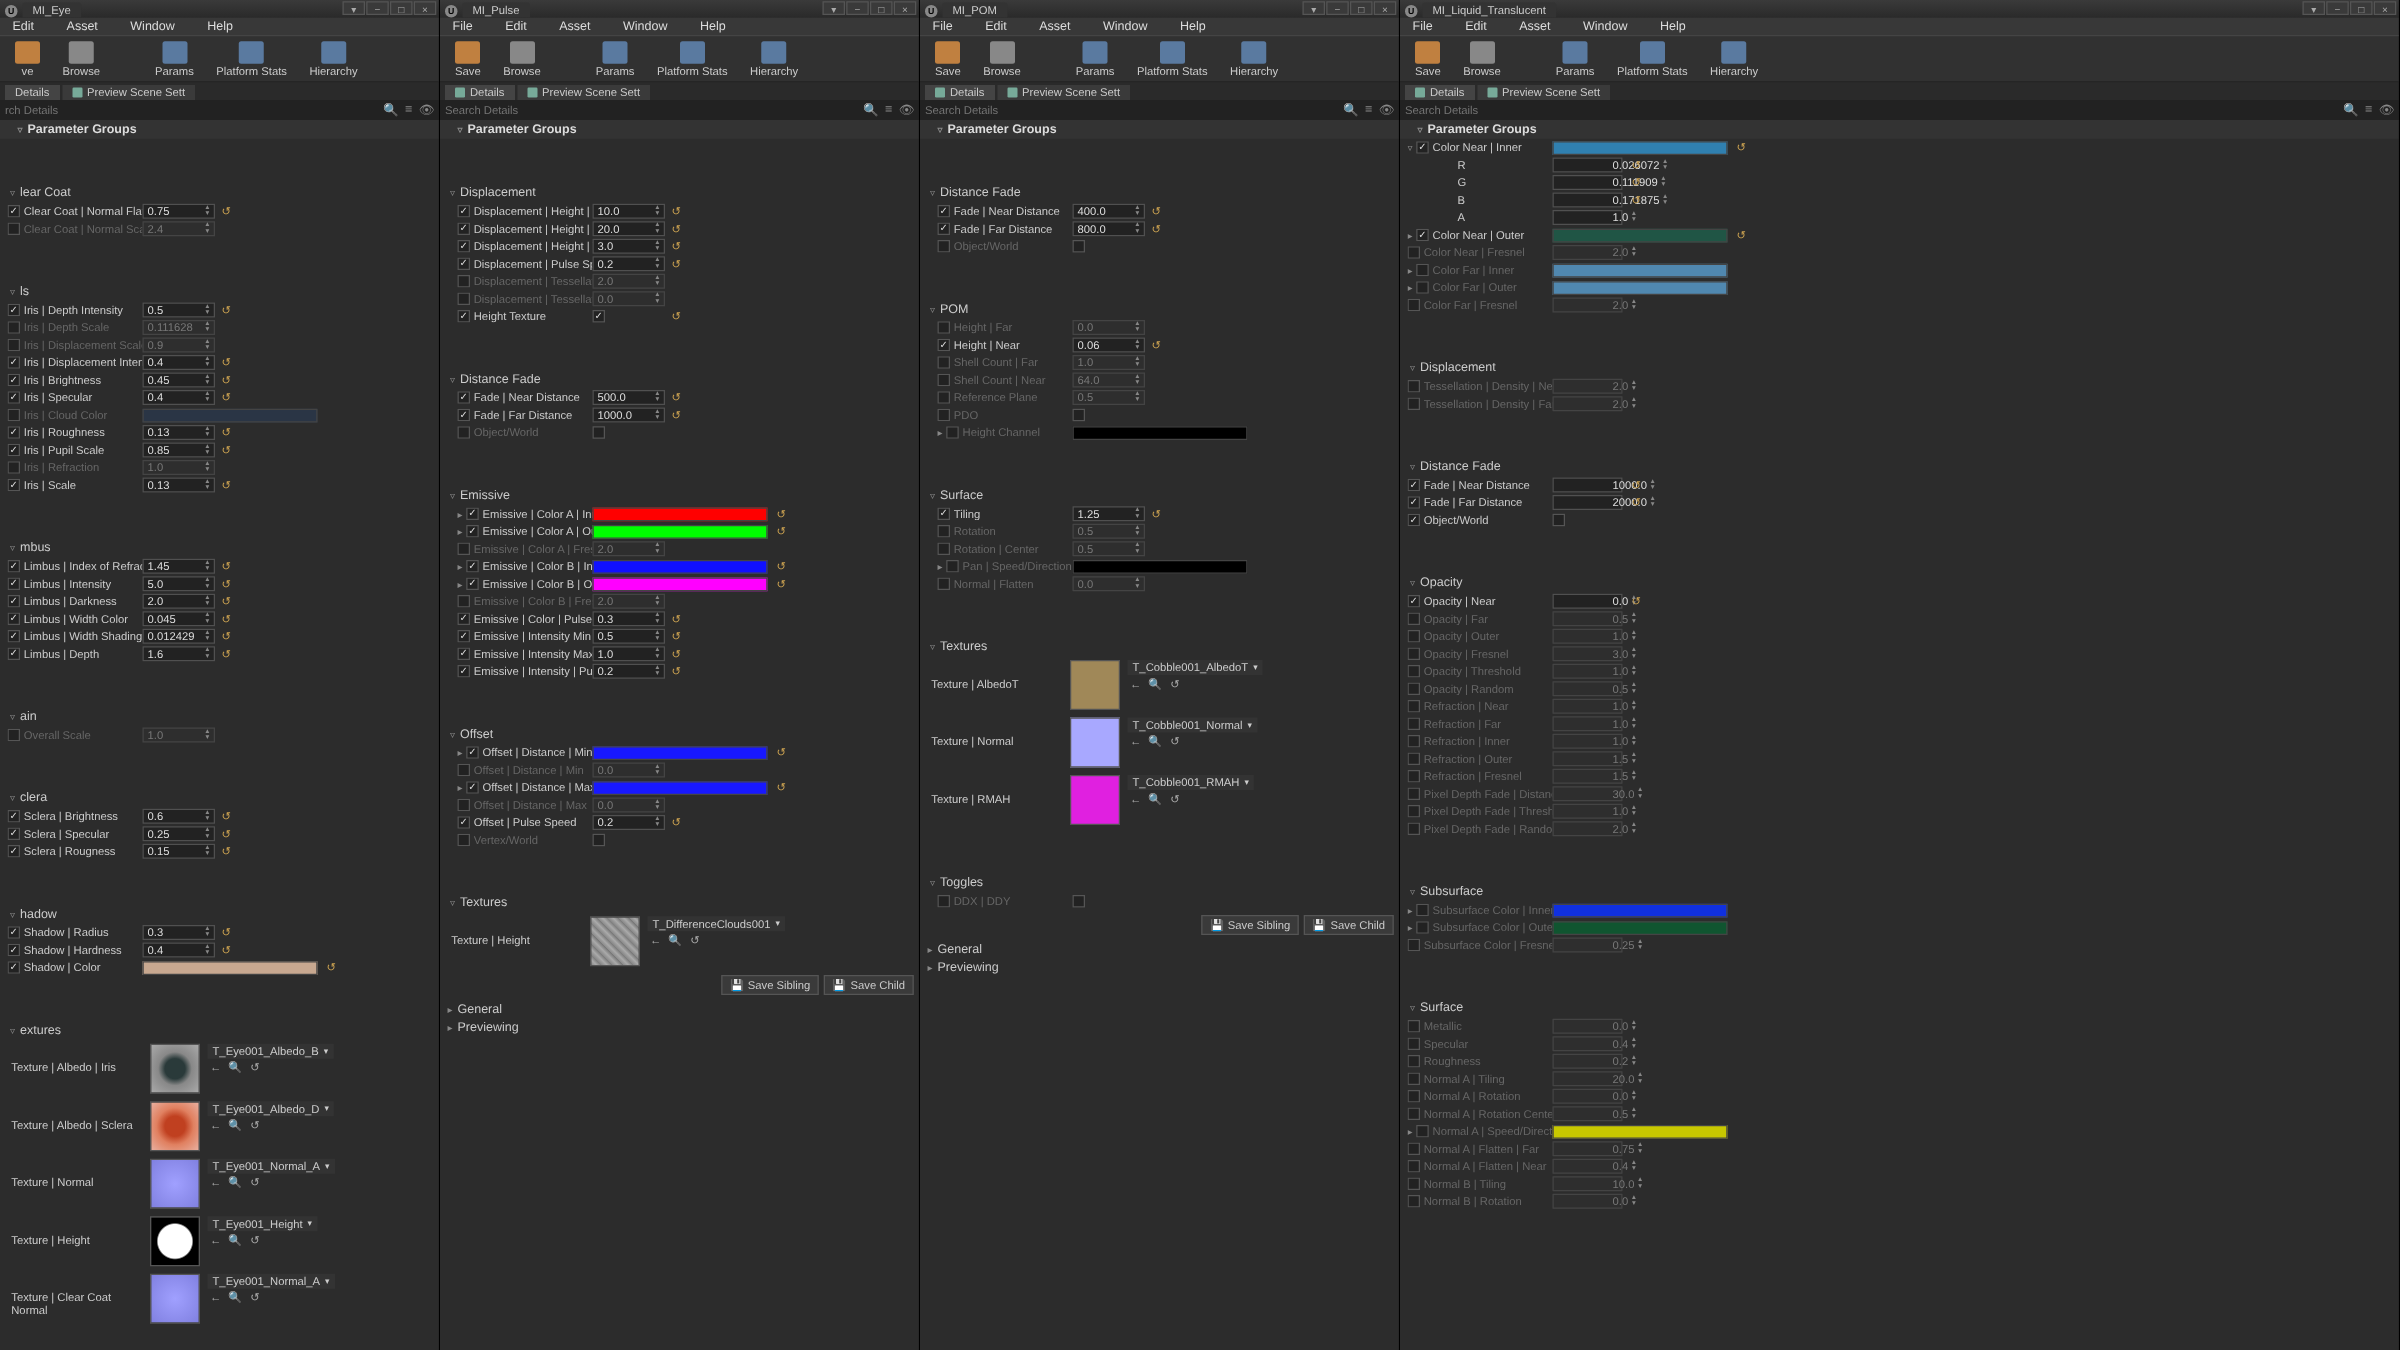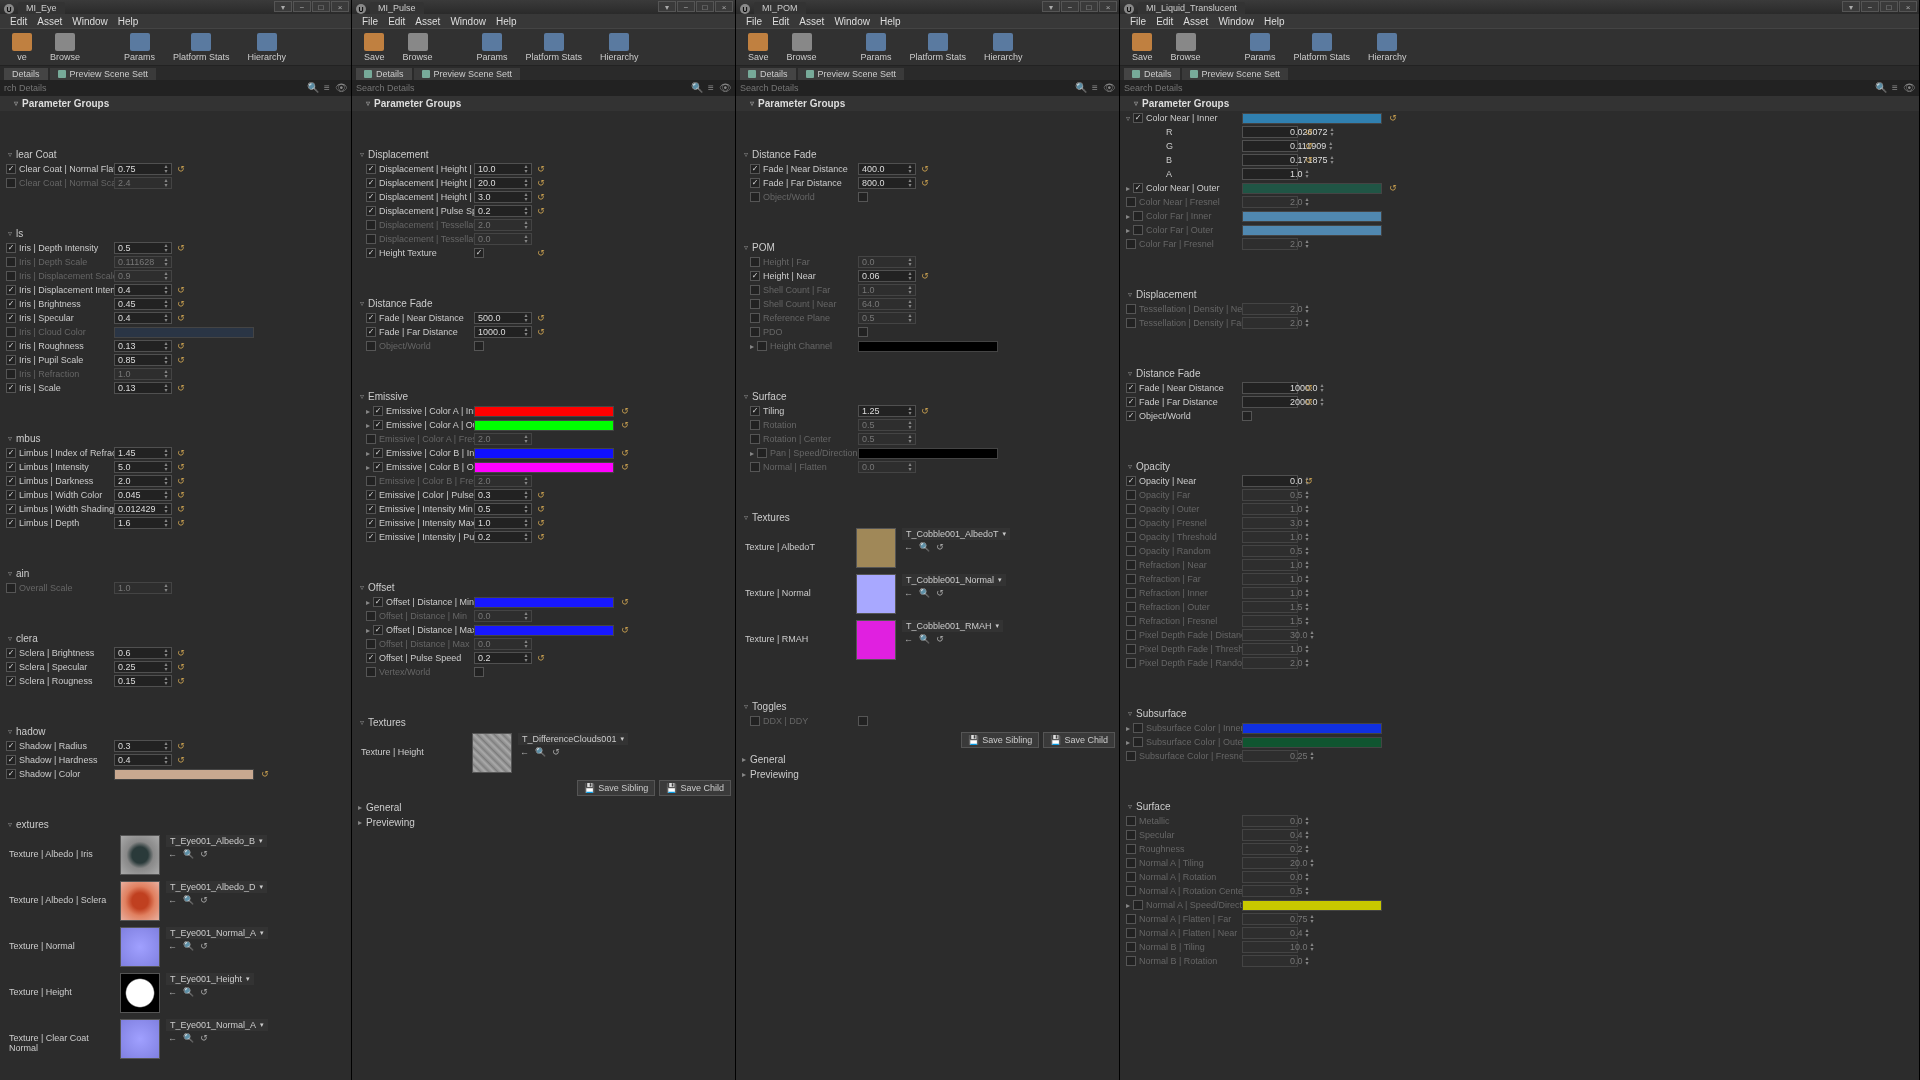--- a/index.html
+++ b/index.html
@@ -3,21 +3,21 @@
 <meta charset="utf-8">
 <style>
 * { margin:0; padding:0; box-sizing:border-box; font-family:"Segoe UI",Arial,sans-serif; }
 body { background:#1a1a1a; width:1920px; height:1080px; display:flex; overflow:hidden; font-size:10px; color:#ccc; }
 .window { height:100%; display:flex; flex-direction:column; background:#2a2a2a; border-right:1px solid #000; }
 .titlebar { height:14px; background:linear-gradient(#3a3a3a,#2a2a2a); display:flex; align-items:flex-end; padding:0 4px; position:relative; }
 .ue-logo { width:10px; height:10px; background:#888; border-radius:50%; margin-right:4px; display:flex; align-items:center; justify-content:center; font-size:7px; color:#000; font-weight:bold; }
 .tab-title { background:#333; padding:1px 8px; font-size:9px; color:#ccc; border-radius:2px 2px 0 0; }
 .win-controls { position:absolute; right:2px; top:1px; display:flex; gap:1px; }
 .win-btn { width:18px; height:11px; background:#3a3a3a; color:#aaa; font-size:8px; text-align:center; line-height:11px; border:1px solid #555; }
-.menubar { height:14px; background:#383838; display:flex; gap:2px; padding:0 6px; align-items:center; }
+.menubar { height:14px; background:#383838; display:flex; gap:18px; padding:0 6px; align-items:center; }
 .menuitem { color:#ddd; font-size:10px; padding:0 4px; }
 .toolbar { height:38px; background:#313131; display:flex; align-items:center; padding:0 6px; gap:6px; border-top:1px solid #444; border-bottom:1px solid #222; }
 .tool-btn { display:flex; flex-direction:column; align-items:center; gap:1px; padding:2px 6px; }
 .tool-icon { width:20px; height:18px; background:#4a7ab0; border-radius:2px; }
 .tool-label { font-size:9px; color:#ccc; }
 .tabs-row { height:14px; background:#2a2a2a; display:flex; align-items:flex-end; padding:0 4px; gap:2px; }
 .editor-tab { background:#3a3a3a; padding:1px 8px; font-size:9px; display:flex; align-items:center; gap:4px; }
 .editor-tab.active { background:#444; }
 .tab-ico { width:8px; height:8px; background:#7a9; border-radius:1px; }
 .searchbar { height:16px; background:#222; display:flex; align-items:center; padding:0 4px; }

